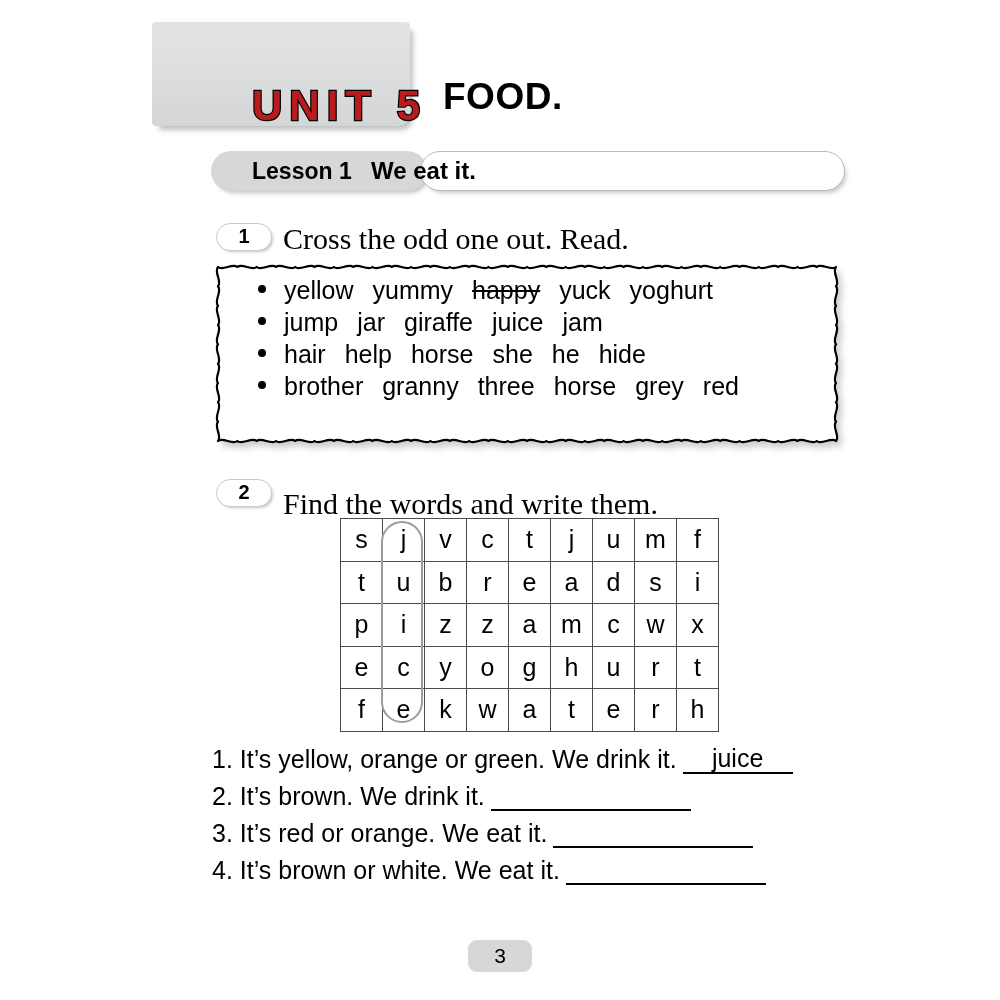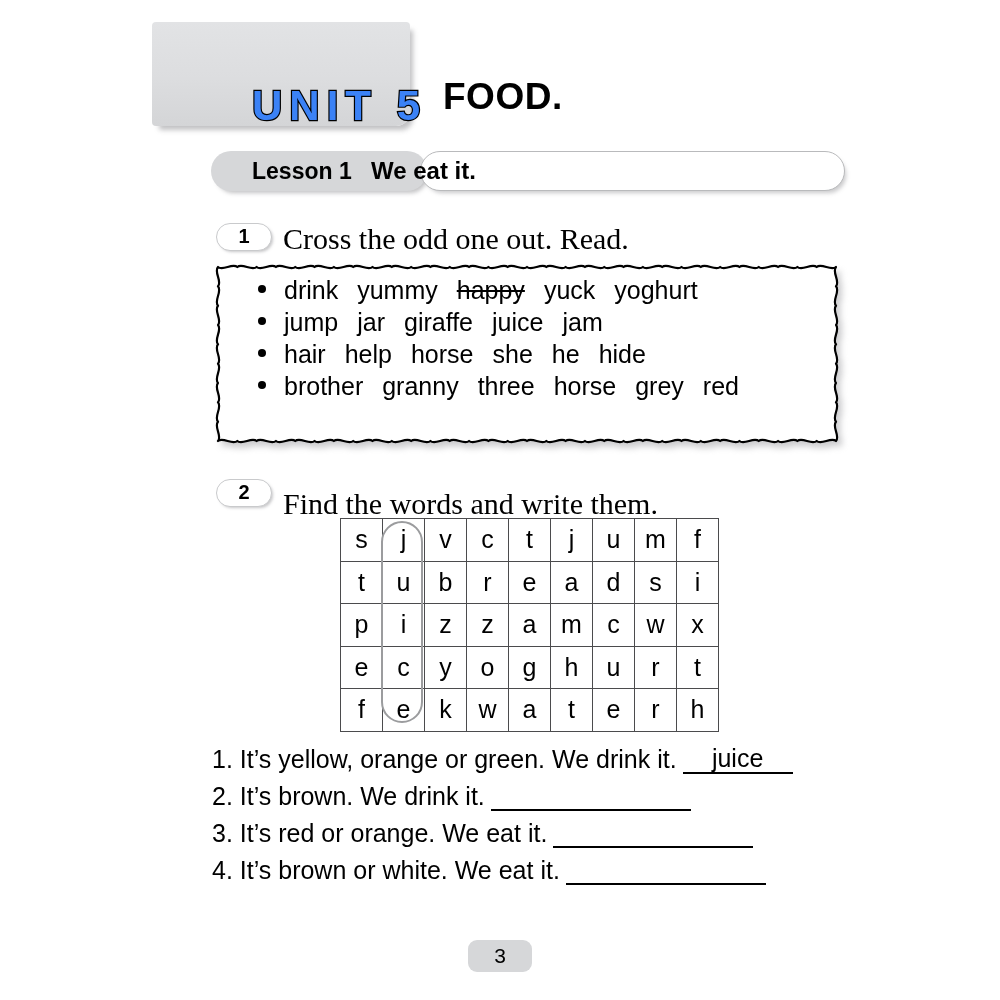--- a/index.html
+++ b/index.html
@@ -35,21 +35,21 @@
     box-shadow: 5px 6px 5px -2px rgba(120,120,125,0.45);
   }
   #unit-title {
     position: absolute;
     left: 100px;
     top: 63px;
     font-size: 42px;
     font-weight: bold;
     letter-spacing: 7px;
     line-height: 1;
-    color: #3b82f6;
+    color: #b91c1c;
     -webkit-text-stroke: 2.4px #000000;
     paint-order: stroke fill;
     white-space: nowrap;
     z-index: 3;
   }
   #food-title {
     position: absolute;
     left: 443px;
     top: 78px;
     font-size: 37px;
@@ -285,21 +285,21 @@
 </div>
 <div class="ex-text" id="ex1-text">Cross the odd one out. Read.</div>
 
 <div id="wordlist-box">
   <svg id="wordlist-wave" viewBox="0 0 630 186" preserveAspectRatio="none">
     <path id="wave-path" fill="#ffffff" stroke="#000000" stroke-width="2.2" stroke-linejoin="round" d="M 6,6 C 10.83,10.50 20.48,1.50 25.31,6.00 C 30.14,1.50 39.80,10.50 44.63,6.00 C 49.45,10.50 59.11,1.50 63.94,6.00 C 68.77,1.50 78.42,10.50 83.25,6.00 C 88.08,10.50 97.73,1.50 102.56,6.00 C 107.39,1.50 117.05,10.50 121.88,6.00 C 126.70,10.50 136.36,1.50 141.19,6.00 C 146.02,1.50 155.67,10.50 160.50,6.00 C 165.33,10.50 174.98,1.50 179.81,6.00 C 184.64,1.50 194.30,10.50 199.13,6.00 C 203.95,10.50 213.61,1.50 218.44,6.00 C 223.27,1.50 232.92,10.50 237.75,6.00 C 242.58,10.50 252.23,1.50 257.06,6.00 C 261.89,1.50 271.55,10.50 276.38,6.00 C 281.20,10.50 290.86,1.50 295.69,6.00 C 300.52,1.50 310.17,10.50 315.00,6.00 C 319.83,10.50 329.48,1.50 334.31,6.00 C 339.14,1.50 348.80,10.50 353.63,6.00 C 358.45,10.50 368.11,1.50 372.94,6.00 C 377.77,1.50 387.42,10.50 392.25,6.00 C 397.08,10.50 406.73,1.50 411.56,6.00 C 416.39,1.50 426.05,10.50 430.88,6.00 C 435.70,10.50 445.36,1.50 450.19,6.00 C 455.02,1.50 464.67,10.50 469.50,6.00 C 474.33,10.50 483.98,1.50 488.81,6.00 C 493.64,1.50 503.30,10.50 508.13,6.00 C 512.95,10.50 522.61,1.50 527.44,6.00 C 532.27,1.50 541.92,10.50 546.75,6.00 C 551.58,10.50 561.23,1.50 566.06,6.00 C 570.89,1.50 580.55,10.50 585.38,6.00 C 590.20,10.50 599.86,1.50 604.69,6.00 C 609.52,1.50 619.17,10.50 624.00,6.00 C 619.50,10.83 628.50,20.50 624.00,25.33 C 628.50,30.17 619.50,39.83 624.00,44.67 C 619.50,49.50 628.50,59.17 624.00,64.00 C 628.50,68.83 619.50,78.50 624.00,83.33 C 619.50,88.17 628.50,97.83 624.00,102.67 C 628.50,107.50 619.50,117.17 624.00,122.00 C 619.50,126.83 628.50,136.50 624.00,141.33 C 628.50,146.17 619.50,155.83 624.00,160.67 C 619.50,165.50 628.50,175.17 624.00,180.00 C 619.17,175.50 609.52,184.50 604.69,180.00 C 599.86,184.50 590.20,175.50 585.38,180.00 C 580.55,175.50 570.89,184.50 566.06,180.00 C 561.23,184.50 551.58,175.50 546.75,180.00 C 541.92,175.50 532.27,184.50 527.44,180.00 C 522.61,184.50 512.95,175.50 508.13,180.00 C 503.30,175.50 493.64,184.50 488.81,180.00 C 483.98,184.50 474.33,175.50 469.50,180.00 C 464.67,175.50 455.02,184.50 450.19,180.00 C 445.36,184.50 435.70,175.50 430.88,180.00 C 426.05,175.50 416.39,184.50 411.56,180.00 C 406.73,184.50 397.08,175.50 392.25,180.00 C 387.42,175.50 377.77,184.50 372.94,180.00 C 368.11,184.50 358.45,175.50 353.63,180.00 C 348.80,175.50 339.14,184.50 334.31,180.00 C 329.48,184.50 319.83,175.50 315.00,180.00 C 310.17,175.50 300.52,184.50 295.69,180.00 C 290.86,184.50 281.20,175.50 276.38,180.00 C 271.55,175.50 261.89,184.50 257.06,180.00 C 252.23,184.50 242.58,175.50 237.75,180.00 C 232.92,175.50 223.27,184.50 218.44,180.00 C 213.61,184.50 203.95,175.50 199.13,180.00 C 194.30,175.50 184.64,184.50 179.81,180.00 C 174.98,184.50 165.33,175.50 160.50,180.00 C 155.67,175.50 146.02,184.50 141.19,180.00 C 136.36,184.50 126.70,175.50 121.88,180.00 C 117.05,175.50 107.39,184.50 102.56,180.00 C 97.73,184.50 88.08,175.50 83.25,180.00 C 78.42,175.50 68.77,184.50 63.94,180.00 C 59.11,184.50 49.45,175.50 44.63,180.00 C 39.80,175.50 30.14,184.50 25.31,180.00 C 20.48,184.50 10.83,175.50 6.00,180.00 C 10.50,175.17 1.50,165.50 6.00,160.67 C 1.50,155.83 10.50,146.17 6.00,141.33 C 10.50,136.50 1.50,126.83 6.00,122.00 C 1.50,117.17 10.50,107.50 6.00,102.67 C 10.50,97.83 1.50,88.17 6.00,83.33 C 1.50,78.50 10.50,68.83 6.00,64.00 C 10.50,59.17 1.50,49.50 6.00,44.67 C 1.50,39.83 10.50,30.17 6.00,25.33 C 10.50,20.50 1.50,10.83 6.00,6.00 Z"></path>
   </svg>
   <div id="wordlist-items">
       <div class="word-row">
         <span class="bullet"></span>
-        <span class="words"><span class="w">drink</span><span class="w">yummy</span><span class="w strike">happy</span><span class="w">yuck</span><span class="w">yoghurt</span></span>
+        <span class="words"><span class="w">yellow</span><span class="w">yummy</span><span class="w strike">happy</span><span class="w">yuck</span><span class="w">yoghurt</span></span>
       </div>
       <div class="word-row">
         <span class="bullet"></span>
         <span class="words"><span class="w">jump</span><span class="w">jar</span><span class="w">giraffe</span><span class="w">juice</span><span class="w">jam</span></span>
       </div>
       <div class="word-row">
         <span class="bullet"></span>
         <span class="words"><span class="w">hair</span><span class="w">help</span><span class="w">horse</span><span class="w">she</span><span class="w">he</span><span class="w">hide</span></span>
       </div>
       <div class="word-row">

